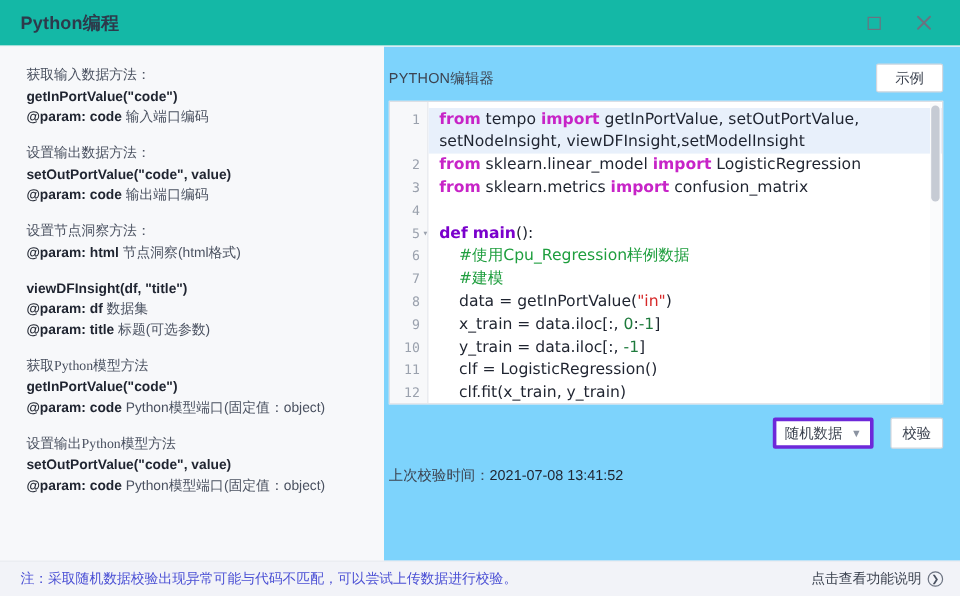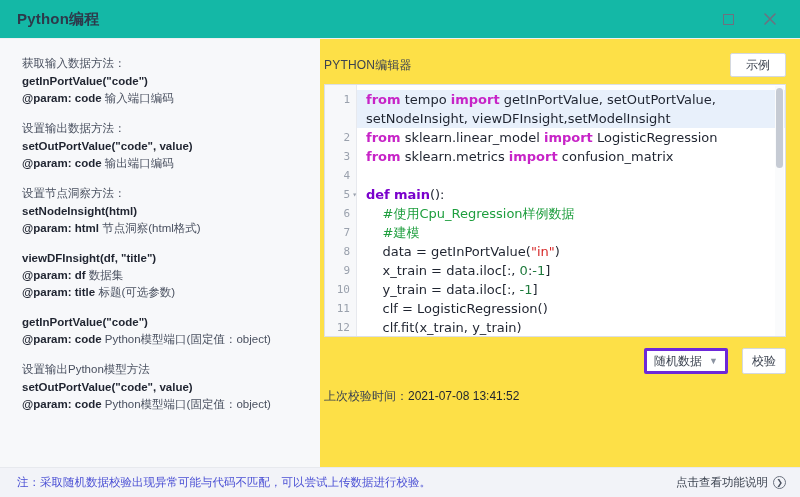--- a/index.html
+++ b/index.html
@@ -49,35 +49,36 @@
     width: 320px; min-width: 320px;
     background: #f7f8fa;
     padding: 16px 14px 0 22px;
     overflow: hidden;
     position: relative;
   }
   .doc-block { margin-bottom: 13px; }
   .doc-head {
     font-size: 11.5px; color: #4a5160; line-height: 17px;
     margin-bottom: 1px;
+    font-family: Liberation Serif, serif;
   }
   .doc-sig {
     font-size: 11.5px; color: #1f2430; font-weight: bold; line-height: 17px;
   }
   .doc-param {
     font-size: 11.5px; color: #353b48; line-height: 17px;
   }
   .doc-param b { color: #1f2430; }
   .doc-param .plain { font-weight: normal; color: #4a5160; }
 
   
   .editor-col {
     flex: 1; padding: 14px 14px 0 4px;
     display: flex; flex-direction: column;
-    background: #fde047;
+    background: #7dd3fc;
   }
   .editor-head {
     display: flex; align-items: center;
     margin-bottom: 7px; height: 24px;
   }
   .editor-label { font-size: 12px; color: #3c4350; letter-spacing: .2px; }
   .btn {
     font-size: 12px; color: #3c4350;
     background: #ffffff; border: 1px solid #d4d8de;
     border-radius: 2px; cursor: pointer;
@@ -205,31 +206,31 @@
       </div>
 
       <div class="doc-block">
         <div class="doc-head">设置输出数据方法：</div>
         <div class="doc-sig">setOutPortValue("code", value)</div>
         <div class="doc-param"><b>@param: code </b><span class="plain">输出端口编码</span></div>
       </div>
 
       <div class="doc-block">
         <div class="doc-head">设置节点洞察方法：</div>
-        <div class="doc-sig">setNodeInsight(html)</div>
         <div class="doc-param"><b>@param: html </b><span class="plain">节点洞察(html格式)</span></div>
       </div>
 
       <div class="doc-block">
         <div class="doc-sig">viewDFInsight(df, "title")</div>
         <div class="doc-param"><b>@param: df </b><span class="plain">数据集</span></div>
         <div class="doc-param"><b>@param: title </b><span class="plain">标题(可选参数)</span></div>
       </div>
 
       <div class="doc-block">
+        <div class="doc-head">获取Python模型方法</div>
         <div class="doc-sig">getInPortValue("code")</div>
         <div class="doc-param"><b>@param: code </b><span class="plain">Python模型端口(固定值：object)</span></div>
       </div>
 
       <div class="doc-block">
         <div class="doc-head">设置输出Python模型方法</div>
         <div class="doc-sig">setOutPortValue("code", value)</div>
         <div class="doc-param"><b>@param: code </b><span class="plain">Python模型端口(固定值：object)</span></div>
       </div>
 

